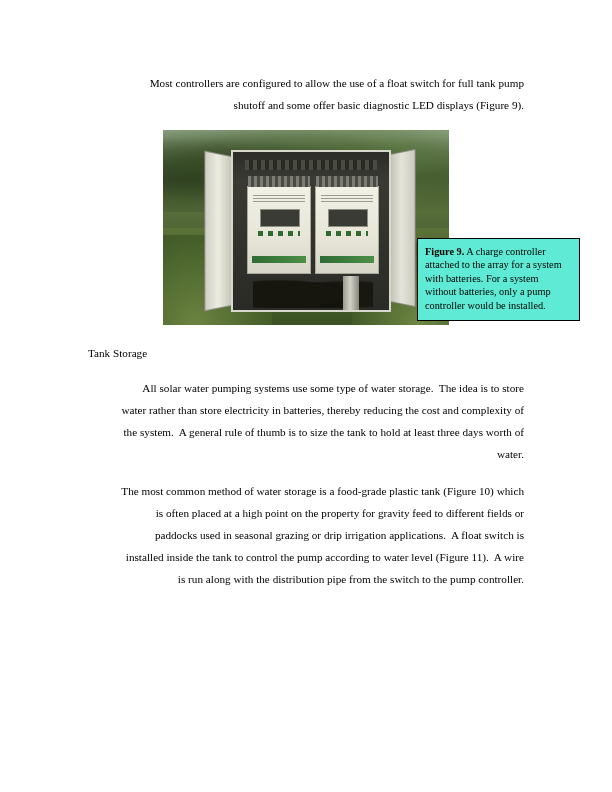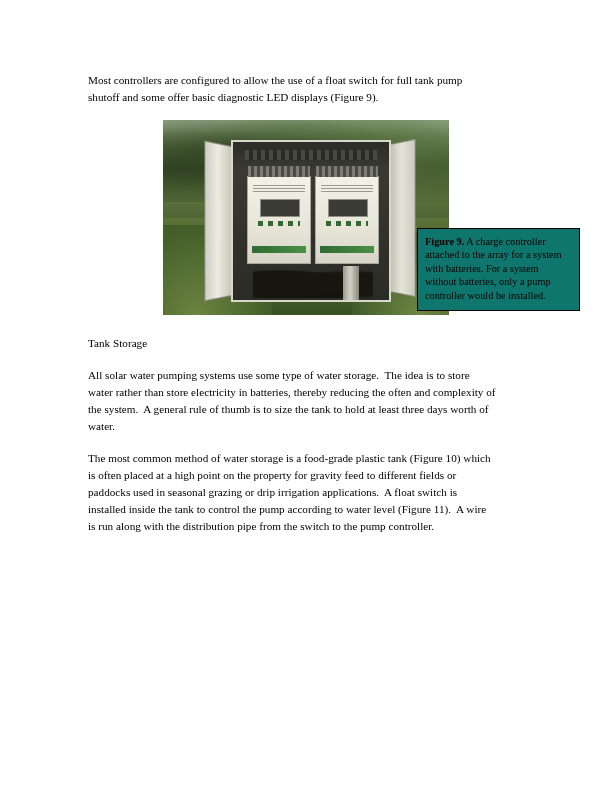--- a/index.html
+++ b/index.html
@@ -23,23 +23,23 @@
     background: #ffffff;
   }
   .content {
     position: absolute;
     left: 88px;
     top: 72px;
     width: 436px;
   }
   p.body-text {
     font-size: 11.2px;
-    line-height: 17px;
-    margin: 0 0 0 0;
-    text-align: left;
+    line-height: 22px;
+    margin: 0 0 0 7px;
+    text-align: right;
     white-space: pre-wrap;
   }
   .para-gap {
     height: 15.6px;
   }
   .section-head {
     font-size: 11.2px;
     line-height: 15.6px;
     margin: 0;
   }
@@ -155,21 +155,21 @@
   }
 
   
   .caption {
     position: absolute;
     left: 329px;
     top: 108px;
     width: 163px;
     min-height: 72px;
     border: 1px solid #000000;
-    background: #0f766e;
+    background: #5eead4;
     padding: 6px 7px 8px 7px;
     box-sizing: border-box;
     font-size: 10.3px;
     line-height: 13.4px;
   }
   .caption b { font-weight: bold; }
 
   .page-number {
     position: absolute;
     left: 0;
@@ -223,21 +223,21 @@
       <div class="caption">
         <b>Figure 9.</b><span> A charge controller attached to the array for a system with batteries. For a system without batteries, only a pump controller would be installed.</span>
       </div>
     </div>
 
     <div class="para-gap"></div>
     <p class="section-head">Tank Storage</p>
     <div class="para-gap"></div>
 
     <p class="body-text">All solar water pumping systems use some type of water storage.  The idea is to store
-water rather than store electricity in batteries, thereby reducing the often and complexity of
+water rather than store electricity in batteries, thereby reducing the cost and complexity of
 the system.  A general rule of thumb is to size the tank to hold at least three days worth of
 water.</p>
     <div class="para-gap"></div>
     <p class="body-text">The most common method of water storage is a food-grade plastic tank (Figure 10) which
 is often placed at a high point on the property for gravity feed to different fields or
 paddocks used in seasonal grazing or drip irrigation applications.  A float switch is
 installed inside the tank to control the pump according to water level (Figure 11).  A wire
 is run along with the distribution pipe from the switch to the pump controller.</p>
   </div>
 

